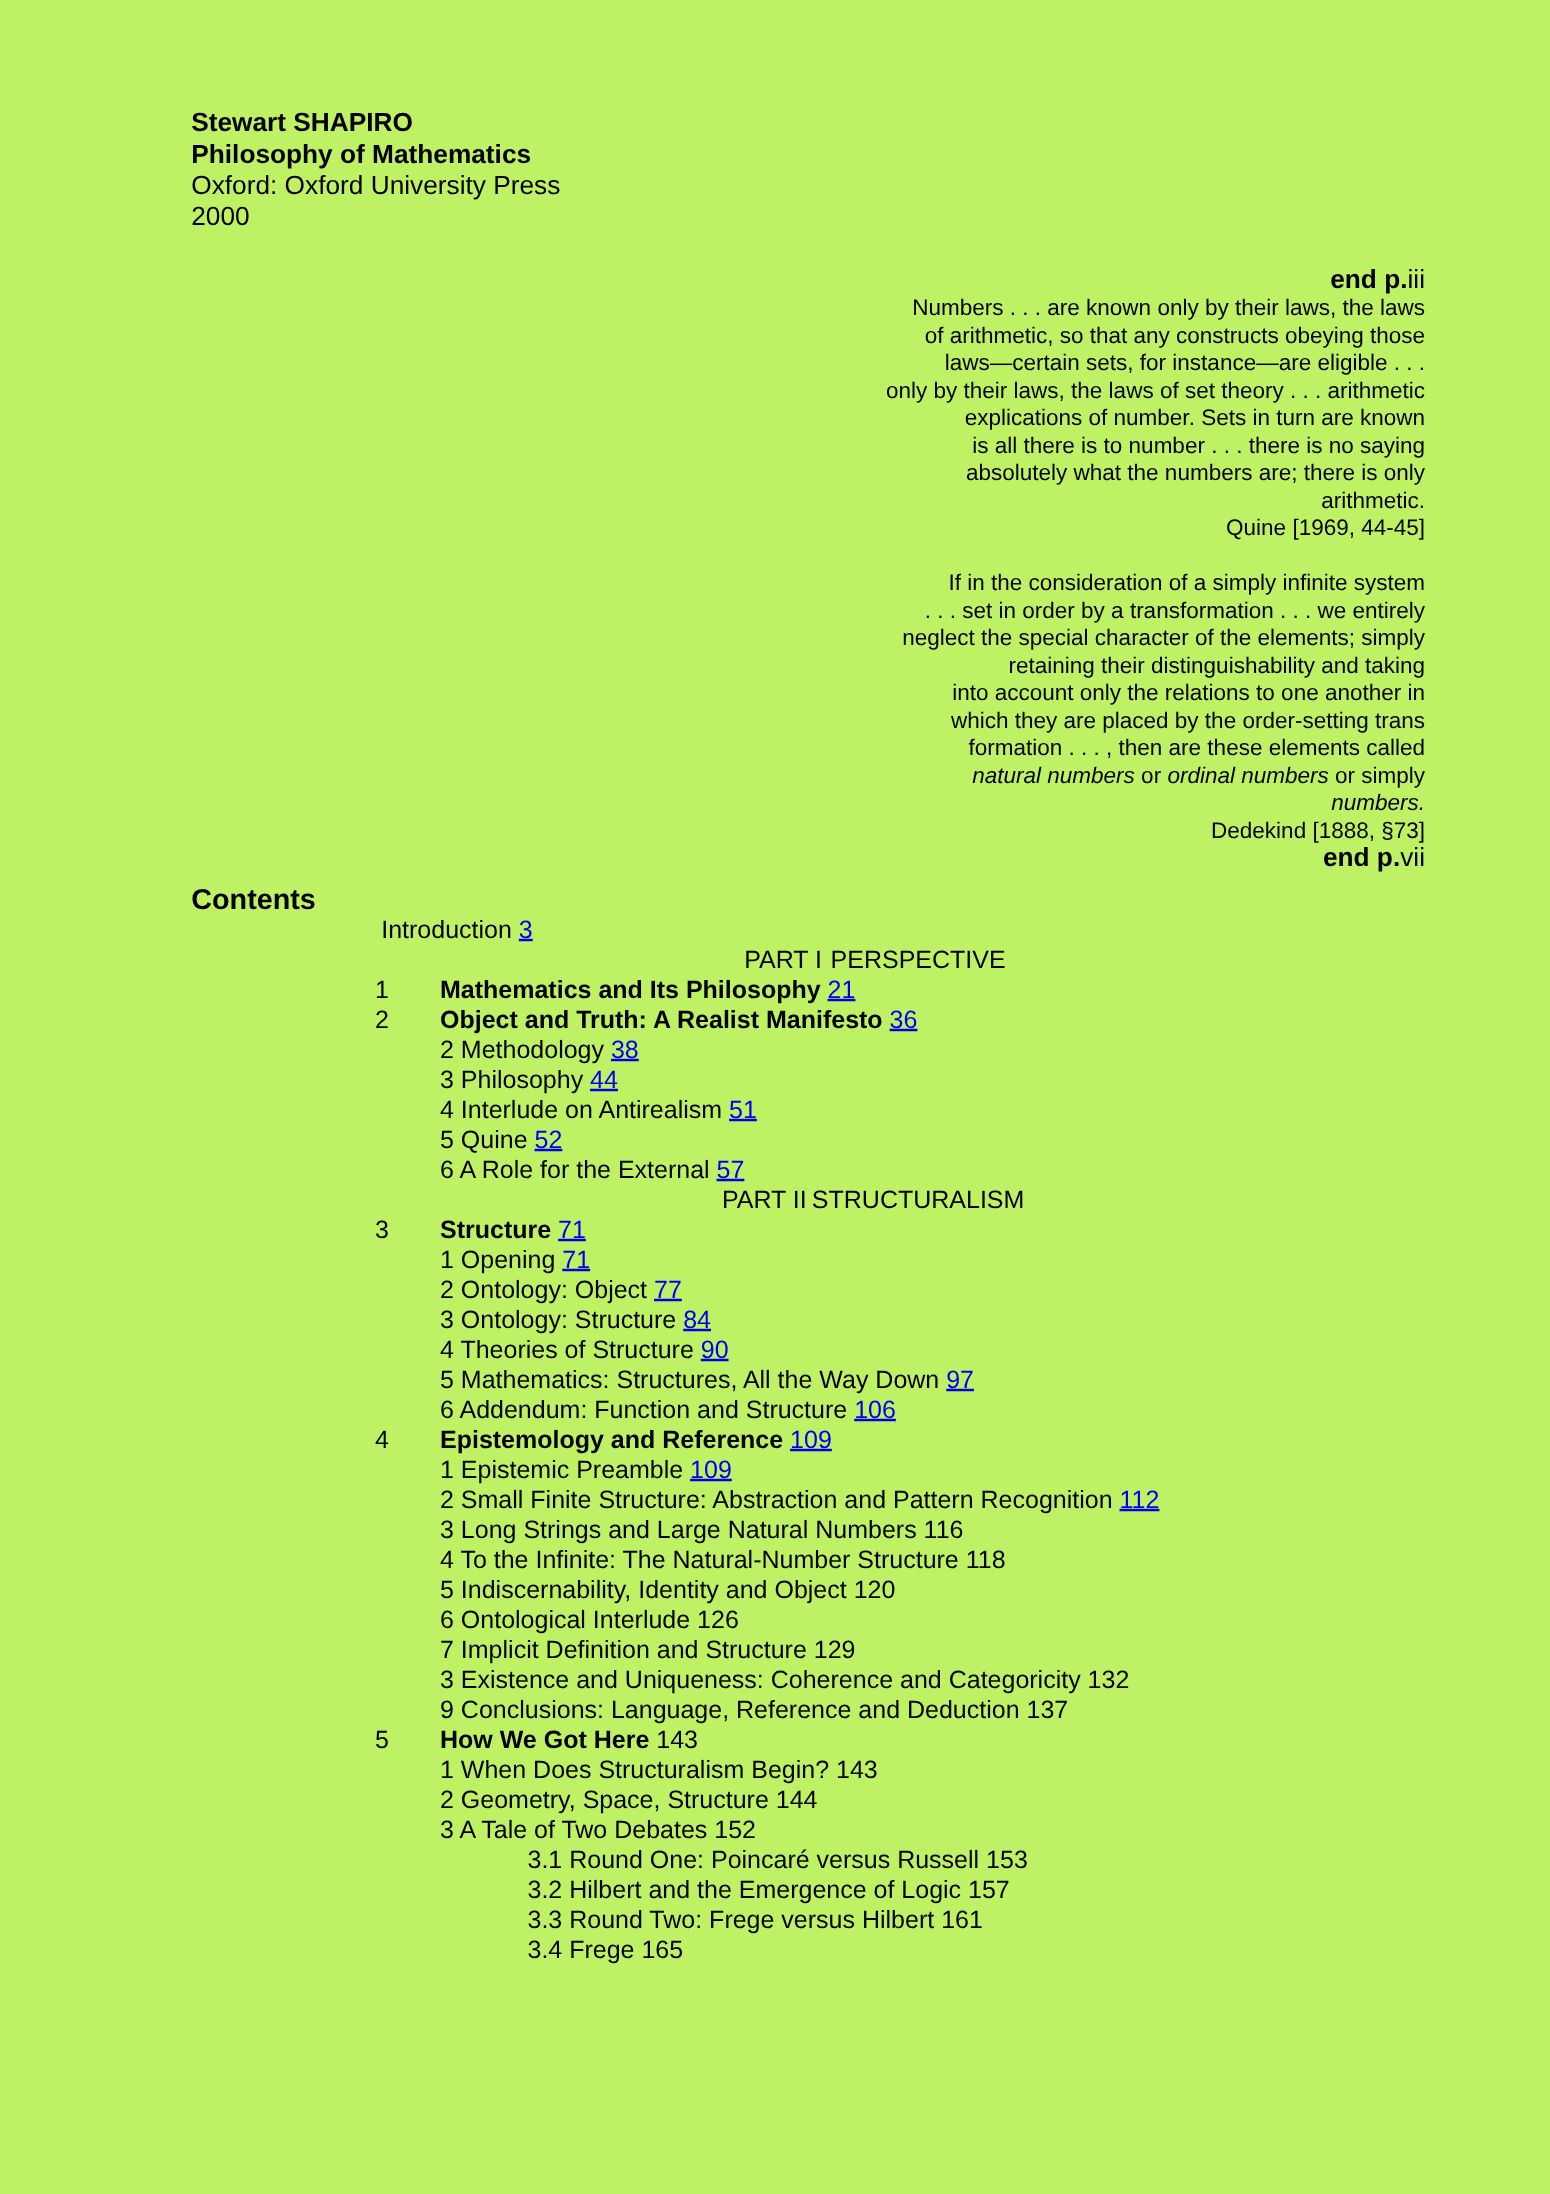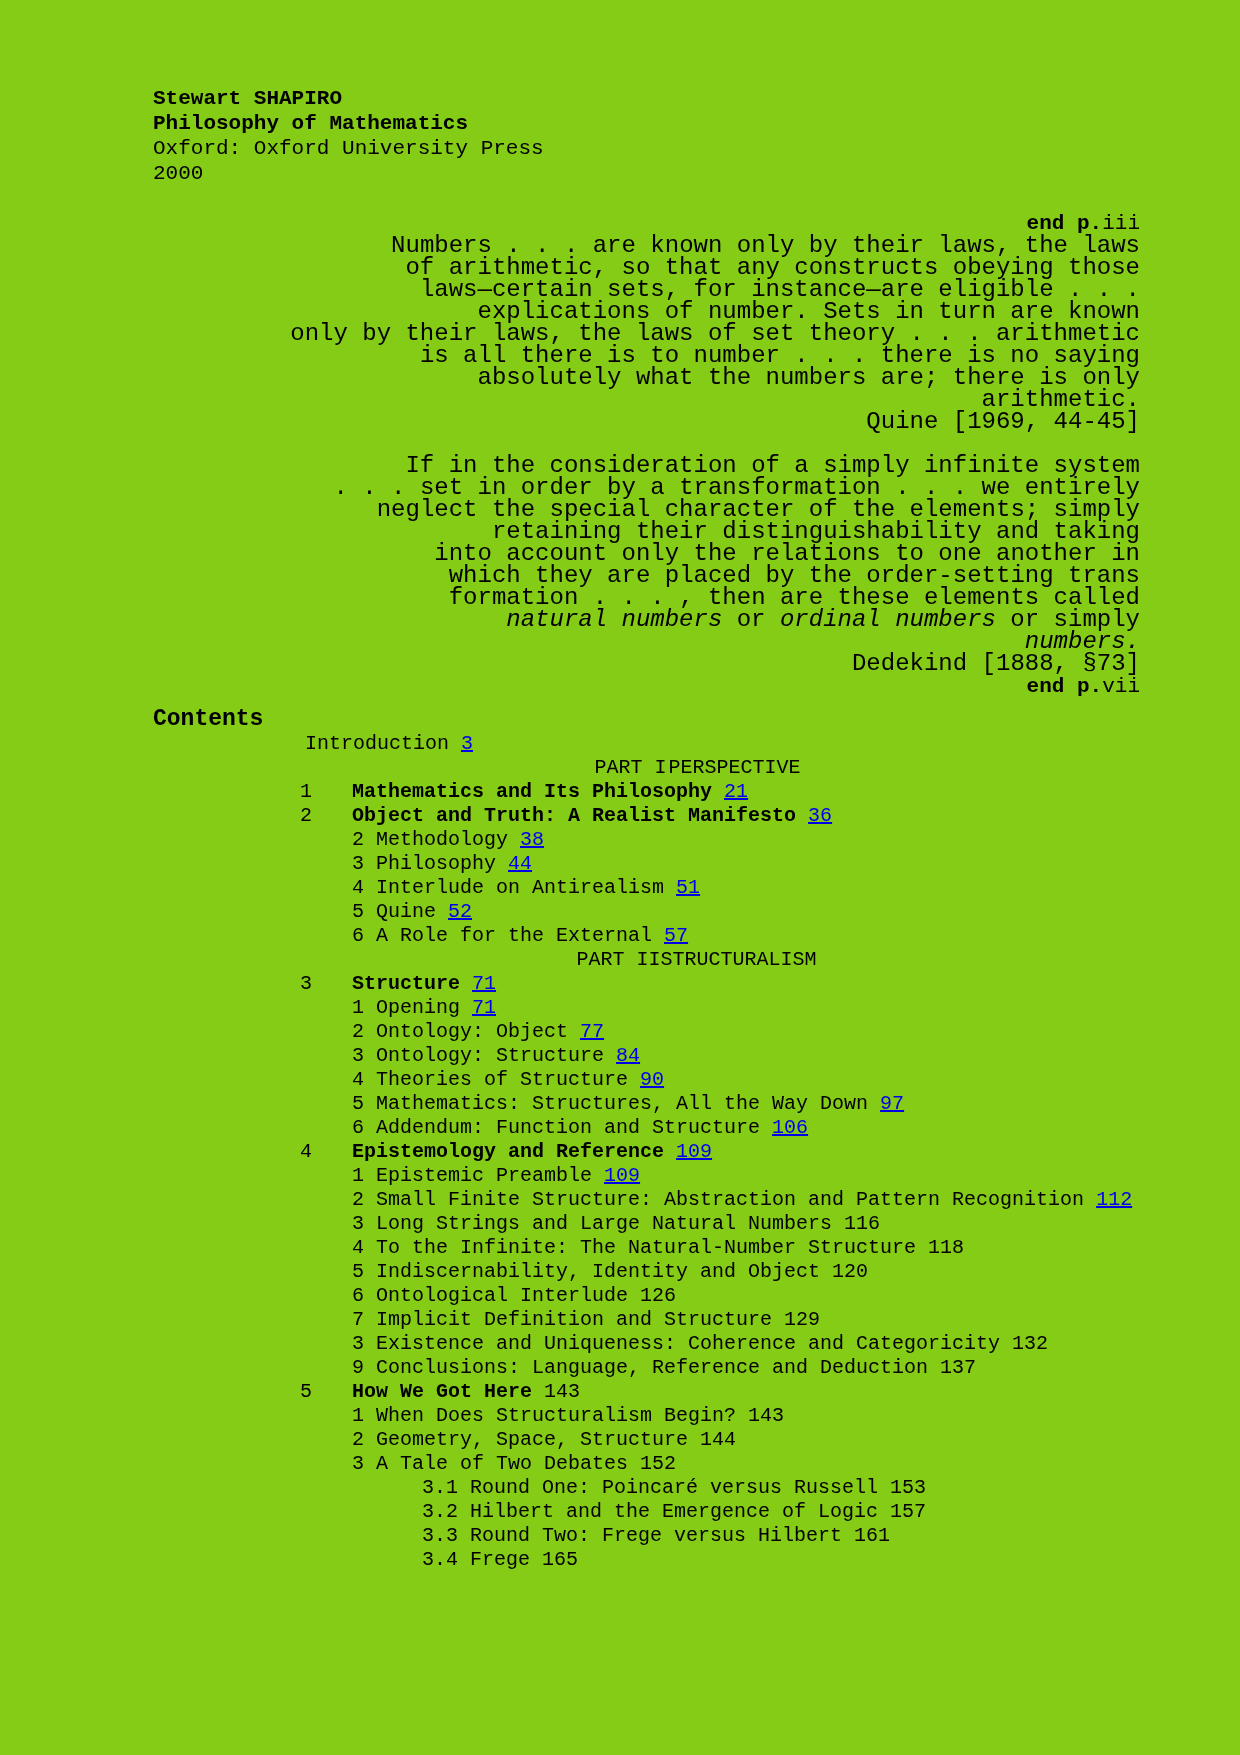--- a/index.html
+++ b/index.html
@@ -1,44 +1,44 @@
 <!DOCTYPE html>
 <html style="--link-color: #0000EE;"><head>
 <meta charset="utf-8">
 <title>Document</title>
 <style>
   html, body { margin: 0; padding: 0; background: #ffffff; }
   .page {
     position: relative;
     width: 1240px;
     height: 1755px;
-    background: #84cc16;
+    background: #bef264;
     color: #000000;
-    font-family: Liberation Mono, monospace;
+    font-family: Liberation Sans, sans-serif;
     overflow: hidden;
   }
   .bold { font-weight: bold; }
 
   
   .book-header {
     padding-top: 86px;
     margin-left: 153px;
     font-size: 21px;
     line-height: 25px;
   }
 
   
   .right-block {
     margin-top: 26px;
     margin-right: 100px;
     text-align: right;
   }
   .end-marker { font-size: 21px; line-height: 23px; }
   .end-marker b { font-weight: bold; }
-  .quote { font-size: 24px; line-height: 22px; }
+  .quote { font-size: 18px; line-height: 22px; }
   .q-line { white-space: pre-wrap; }
   .q-gap { height: 22px; }
 
   
   .contents-heading {
     margin: 8px 0 0 153px;
     font-size: 23px;
     line-height: 26px;
     font-weight: bold;
   }
@@ -70,22 +70,22 @@
     <div>2000</div>
   </div>
 
   <div class="right-block">
     <div class="end-marker"><b>end p.</b><span>iii</span></div>
 
     <div class="quote">
         <div class="q-line"><span>Numbers . . . are known only by their laws, the laws</span></div>
         <div class="q-line"><span>of arithmetic, so that any constructs obeying those</span></div>
         <div class="q-line"><span>laws—certain sets, for instance—are eligible . . .</span></div>
+        <div class="q-line"><span>only by their laws, the laws of set theory . . . arithmetic</span></div>
         <div class="q-line"><span>explications of number. Sets in turn are known</span></div>
-        <div class="q-line"><span>only by their laws, the laws of set theory . . . arithmetic</span></div>
         <div class="q-line"><span>is all there is to number . . . there is no saying</span></div>
         <div class="q-line"><span>absolutely what the numbers are; there is only</span></div>
         <div class="q-line"><span>arithmetic.</span></div>
         <div class="q-line">Quine [1969, 44-45]</div>
       </div>
     <div class="q-gap"></div>
     <div class="quote">
         <div class="q-line"><span>If in the consideration of a simply infinite system</span></div>
         <div class="q-line"><span>. . . set in order by a transformation . . . we entirely</span></div>
         <div class="q-line"><span>neglect the special character of the elements; simply</span></div>

